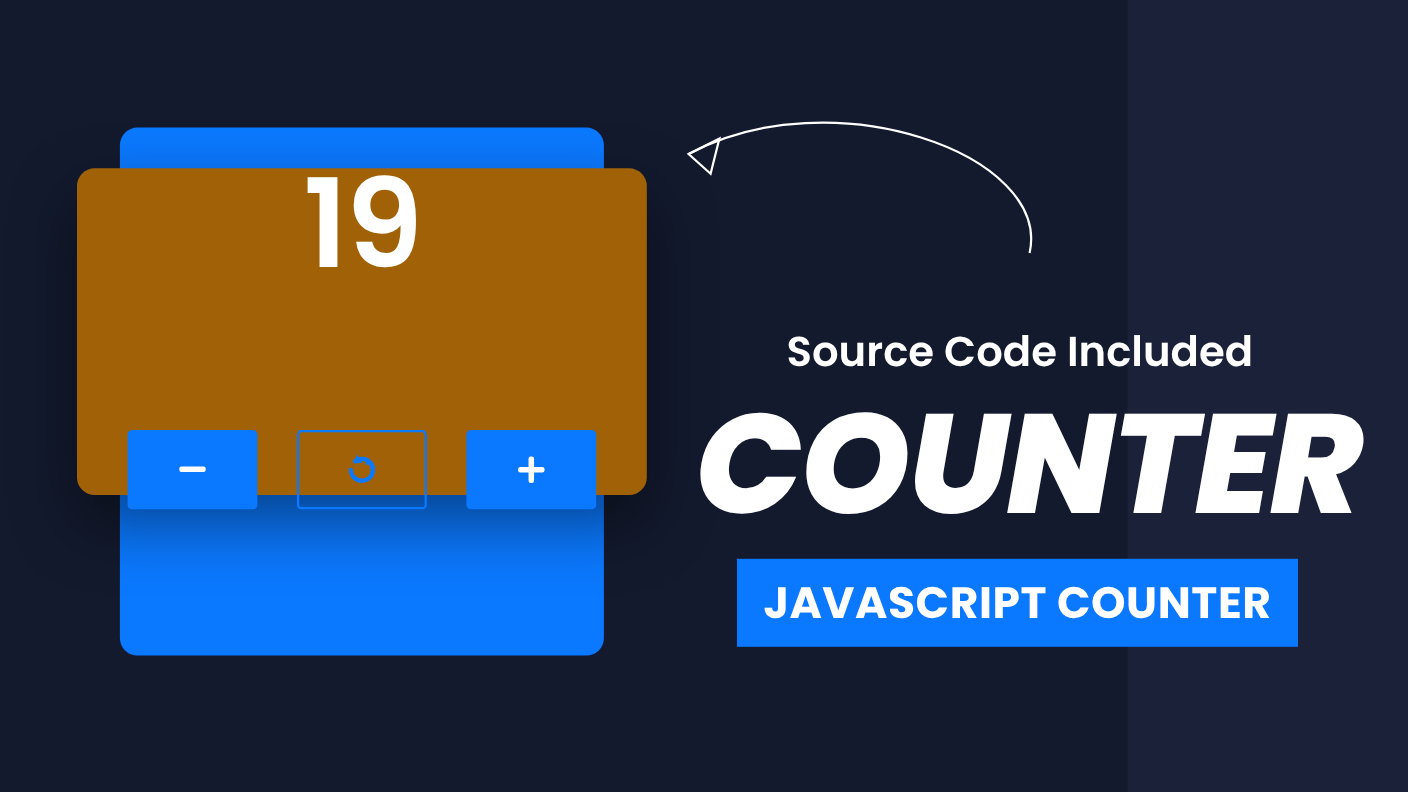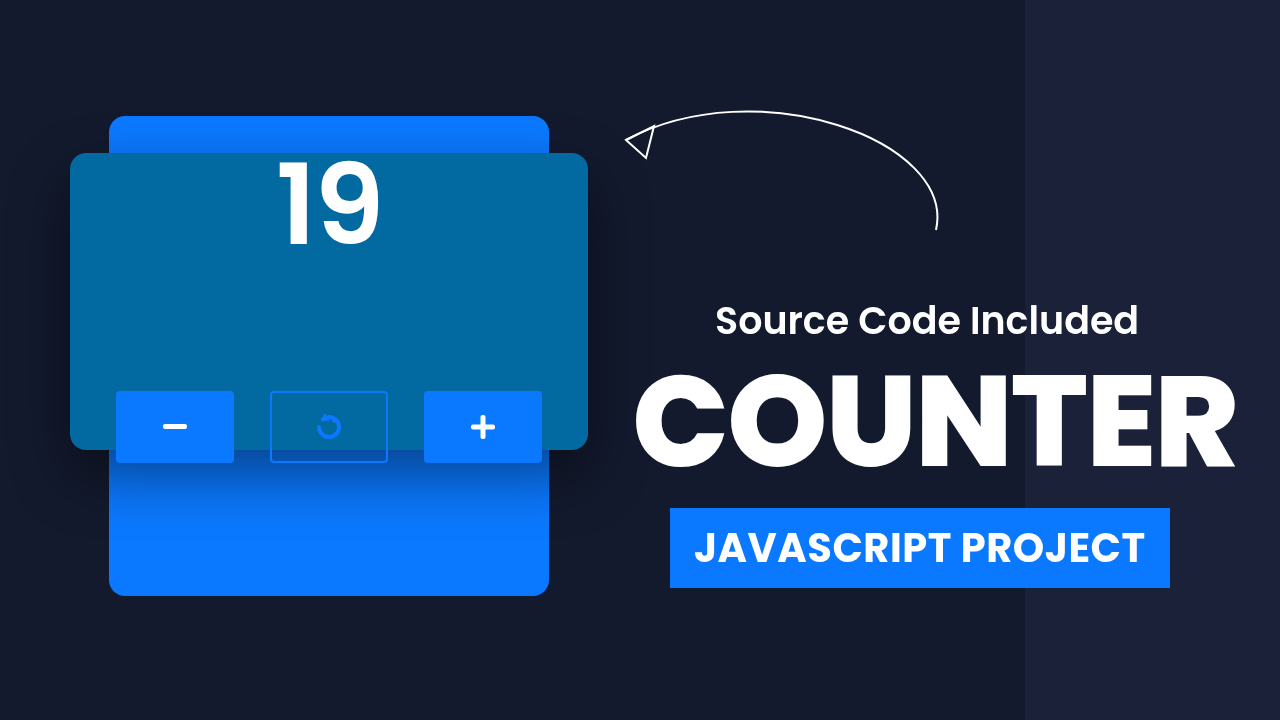--- a/index.html
+++ b/index.html
@@ -31,21 +31,21 @@
     height: 480px;
     background: #0b79ff;
     border-radius: 16px;
   }
   .counter-card {
     position: absolute;
     left: 70px;
     top: 153px;
     width: 518px;
     height: 297px;
-    background: #0369a1;
+    background: #a16207;
     border-radius: 16px;
     box-shadow: 0 25px 60px rgba(0,0,0,0.45);
     display: flex;
     flex-direction: column;
     align-items: center;
     justify-content: center;
     gap: 44px;
   }
   .counter-display {
     color: #ffffff;
@@ -137,20 +137,21 @@
     margin-left: 45px;
   }
   .title {
     position: absolute;
     left: 632px;
     top: 326px;
     color: #ffffff;
     font-size: 128px;
     font-weight: 800;
     letter-spacing: -2px;
+    font-style: italic;
   }
   .badge {
     position: absolute;
     left: 670px;
     top: 508px;
     background: #0b79ff;
     color: #ffffff;
     font-size: 40px;
     font-weight: 700;
     padding: 10px 24px;
@@ -185,13 +186,13 @@
   </div>
 </div>
 
 <svg class="arrow-svg" viewBox="0 0 400 200">
   <path d="M 360 150 C 380 60, 180 -10, 50 60" fill="none" stroke="#ffffff" stroke-width="2"></path>
   <polygon points="50,60 78,46 70,78" fill="none" stroke="#ffffff" stroke-width="2"></polygon>
 </svg>
 
 <div class="tagline">Source Code Included</div>
 <div class="title">COUNTER</div>
-<div class="badge">JAVASCRIPT PROJECT</div>
+<div class="badge">JAVASCRIPT COUNTER</div>
 
 </body></html>

